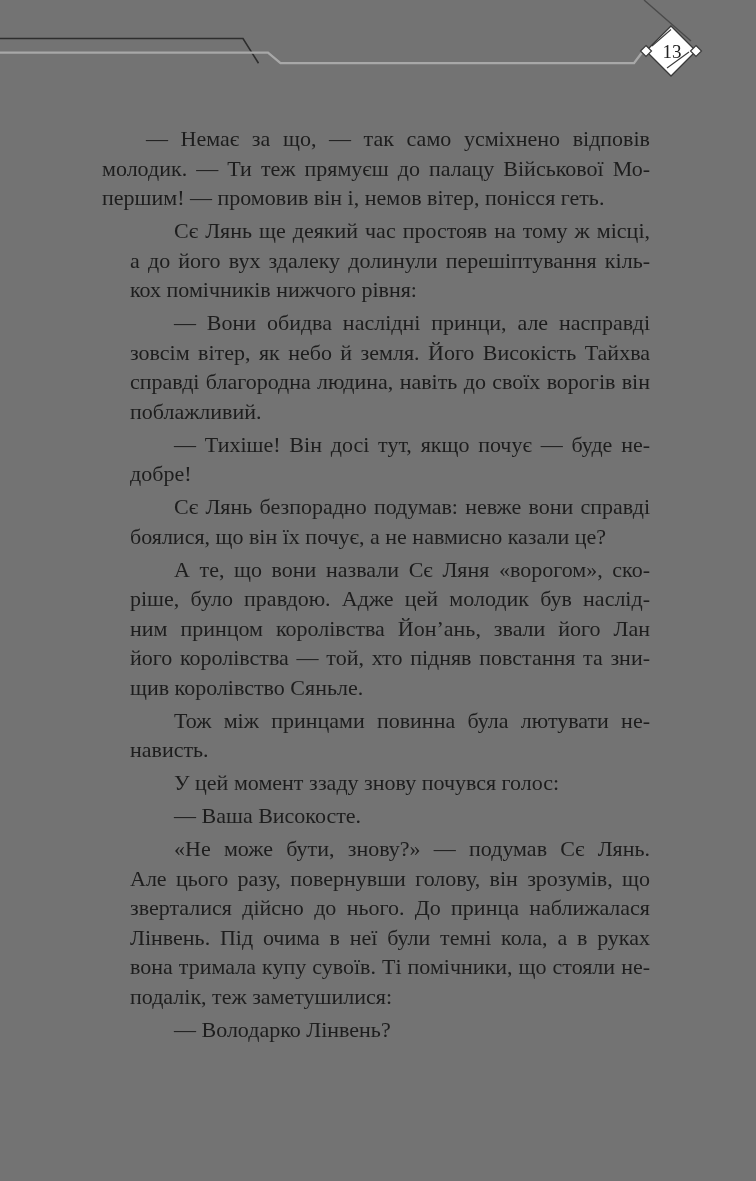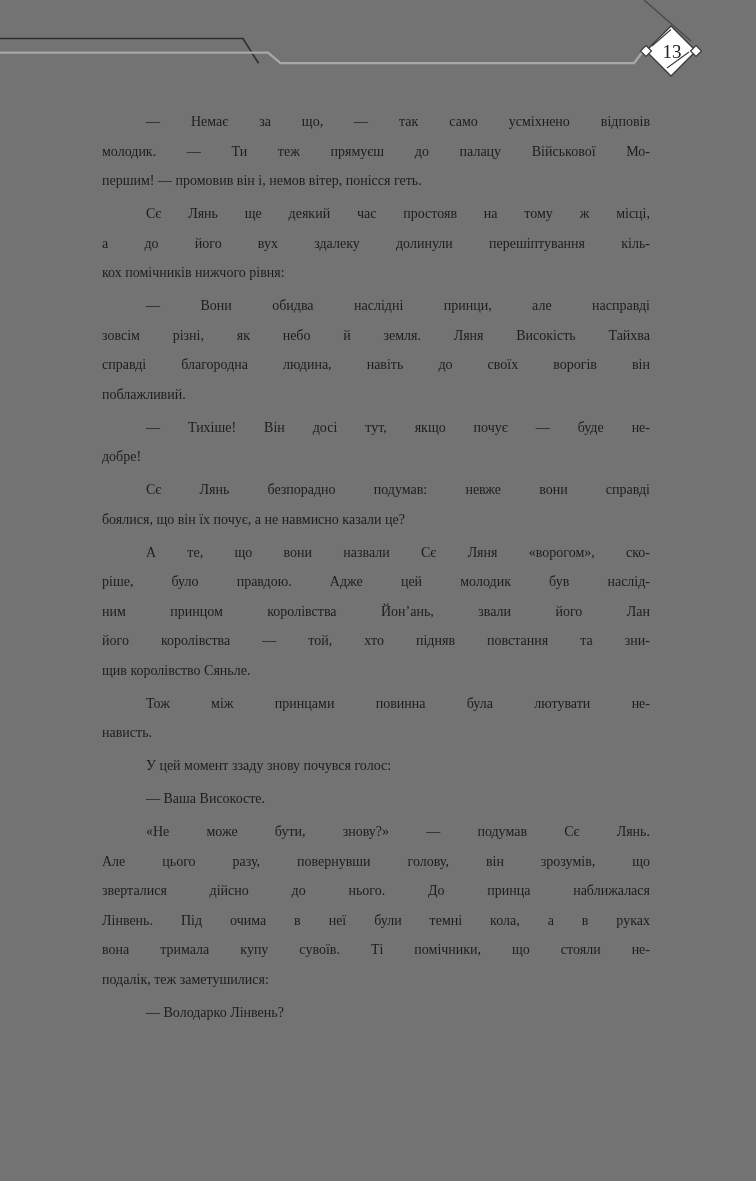--- a/index.html
+++ b/index.html
@@ -16,28 +16,28 @@
     top: 0; left: 0;
   }
   .page-number-text {
     font-family: "Liberation Serif", "DejaVu Serif", serif;
     font-size: 19px;
     fill: #222222;
   }
   .text-block {
     position: absolute;
     left: 102px;
-    top: 107px;
+    top: 124px;
     width: 548px;
-    font-size: 14px;
+    font-size: 22px;
     line-height: 29.5px;
     color: #1d1d1d;
     text-rendering: optimizeLegibility;
   }
-  .paragraph + .paragraph { margin-top: 3.5px; }
+  .paragraph + .paragraph { margin-top: 3.5px; margin-left: 28px; }
   .line {
     text-align: justify;
     text-align-last: justify;
   }
   .line.first { padding-left: 44px; }
   .line.last { text-align-last: left; }
 </style>
 </head>
 <body>
 
@@ -67,21 +67,21 @@
         <div class="line">молодик. — Ти теж прямуєш до палацу Військової Мо-</div>
         <div class="line last">першим! — промовив він і, немов вітер, понісся геть.</div>
       </div>
       <div class="paragraph">
         <div class="line first">Сє Лянь ще деякий час простояв на тому ж місці,</div>
         <div class="line">а до його вух здалеку долинули перешіптування кіль-</div>
         <div class="line last">кох помічників нижчого рівня:</div>
       </div>
       <div class="paragraph">
         <div class="line first">— Вони обидва наслідні принци, але насправді</div>
-        <div class="line">зовсім різні, як небо й земля. Ляня Високість Тайхва</div>
+        <div class="line">зовсім вітер, як небо й земля. Його Високість Тайхва</div>
         <div class="line">справді благородна людина, навіть до своїх ворогів він</div>
         <div class="line last">поблажливий.</div>
       </div>
       <div class="paragraph">
         <div class="line first">— Тихіше! Він досі тут, якщо почує — буде не-</div>
         <div class="line last">добре!</div>
       </div>
       <div class="paragraph">
         <div class="line first">Сє Лянь безпорадно подумав: невже вони справді</div>
         <div class="line last">боялися, що він їх почує, а не навмисно казали це?</div>

